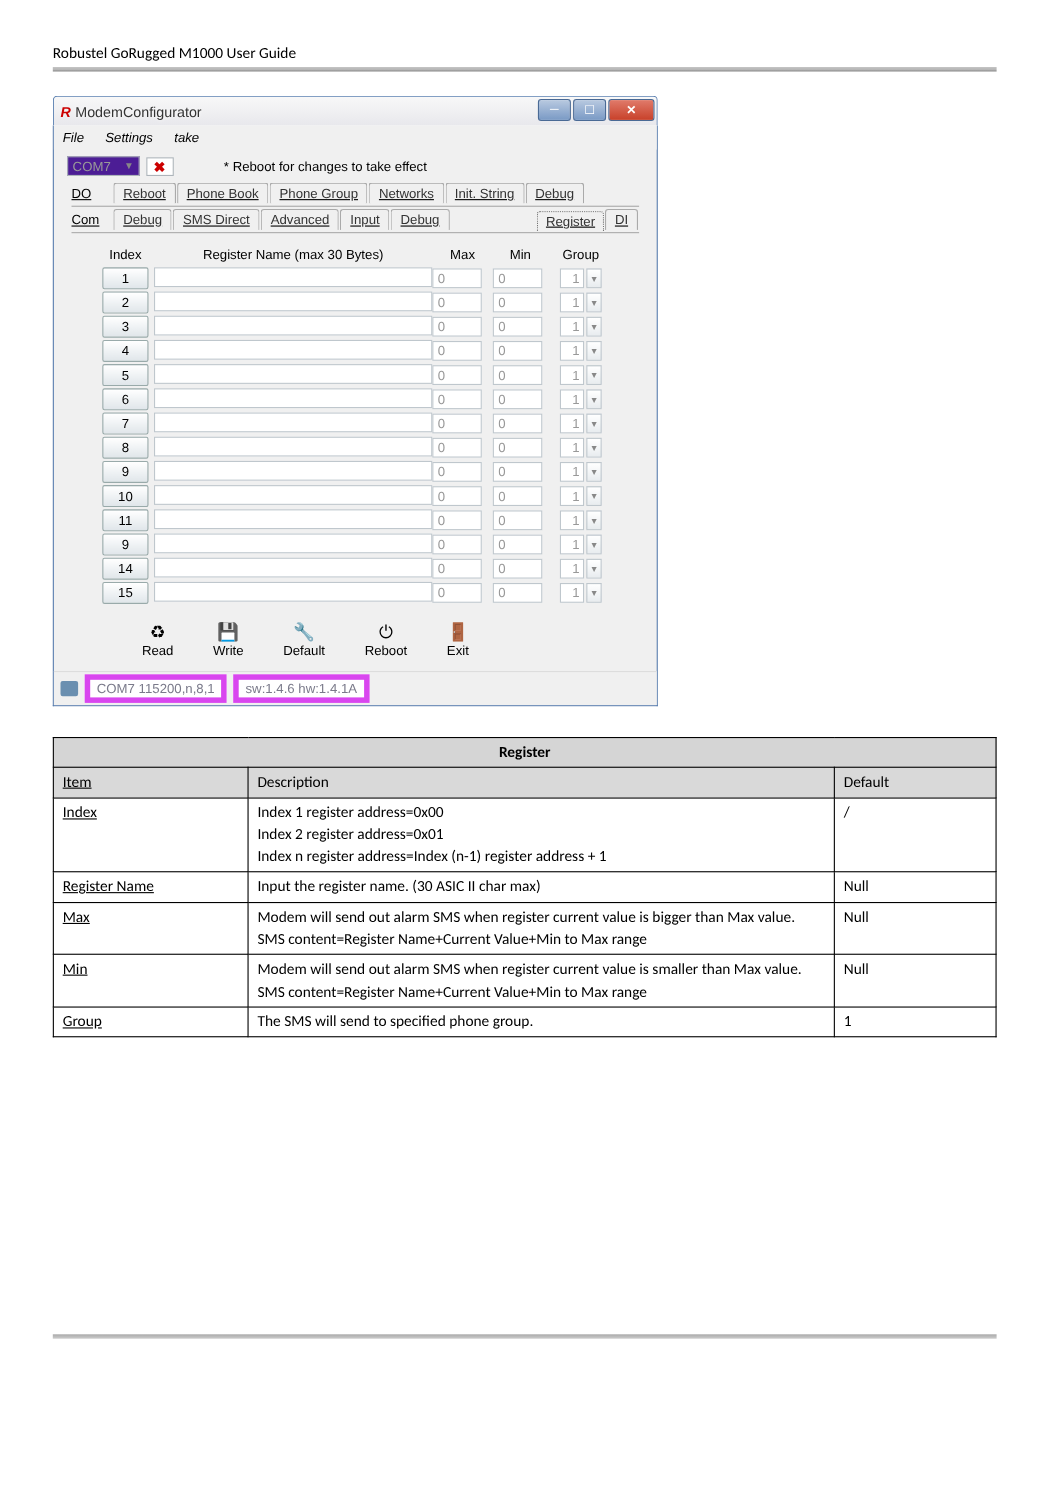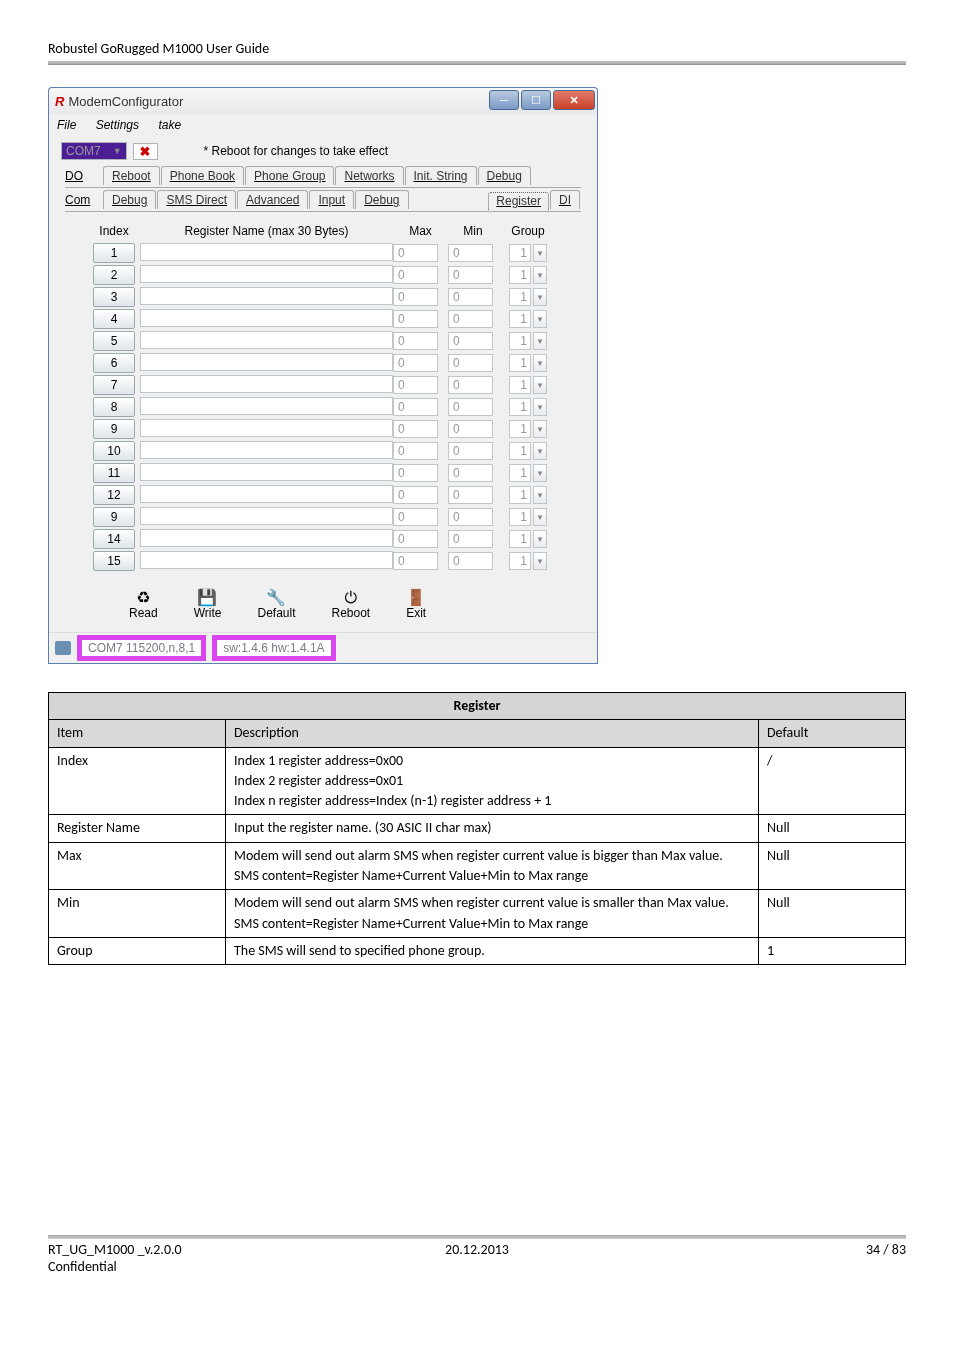--- a/index.html
+++ b/index.html
@@ -267,21 +267,21 @@
       line-height: 1.45;
     }
     .desc-table .hdr th {
       background: #d5d5d5;
       text-align: center;
       font-weight: bold;
     }
     .desc-table .subhdr td {
       background: #d9d9d9;
     }
-    .desc-table td:nth-child(1){ width: 160px; }
+    .desc-table td:nth-child(1){ width: 160px; text-decoration: underline; }
     .desc-table td:nth-child(3){ width: 130px; }
     .footer {
       margin-top: 270px;
     }
     .footer-line {
       height: 4px;
       background: linear-gradient(to bottom, #aaa, #ccc);
       margin-bottom: 2px;
     }
     .footer-row {
@@ -534,38 +534,20 @@
               </td>
               <td>
                 <div class="groupcell">
                   <span class="spin">1</span>
                   <span class="spinbtn">▼</span>
                 </div>
               </td>
             </tr>
             <tr>
               <td><span class="idx-btn">11</span></td>
-              <td>
-                <div class="textcell"><input value="" style=""></div>
-              </td>
-              <td>
-                <div class="numcell"><input value="0" style=""></div>
-              </td>
-              <td>
-                <div class="numcell"><input value="0" style=""></div>
-              </td>
-              <td>
-                <div class="groupcell">
-                  <span class="spin">1</span>
-                  <span class="spinbtn">▼</span>
-                </div>
-              </td>
-            </tr>
-            <tr>
-              <td><span class="idx-btn">12</span></td>
               <td>
                 <div class="textcell"><input value="" style=""></div>
               </td>
               <td>
                 <div class="numcell"><input value="0" style=""></div>
               </td>
               <td>
                 <div class="numcell"><input value="0" style=""></div>
               </td>
               <td>
@@ -683,22 +665,14 @@
         <tr>
           <td>Group</td>
           <td>The SMS will send to specified phone group.</td>
           <td>1</td>
         </tr>
       </tbody>
   </table>
 
   <div class="footer">
     <div class="footer-line"></div>
-    <div class="footer-row">
-      <div class="l">
-        <span>RT_UG_M1000 _v.2.0.0</span><br>
-        <span>Confidential</span>
-      </div>
-      <div class="c">20.12.2013</div>
-      <div class="r">34 / 83</div>
-    </div>
   </div>
 </div>
 
 </body></html>

